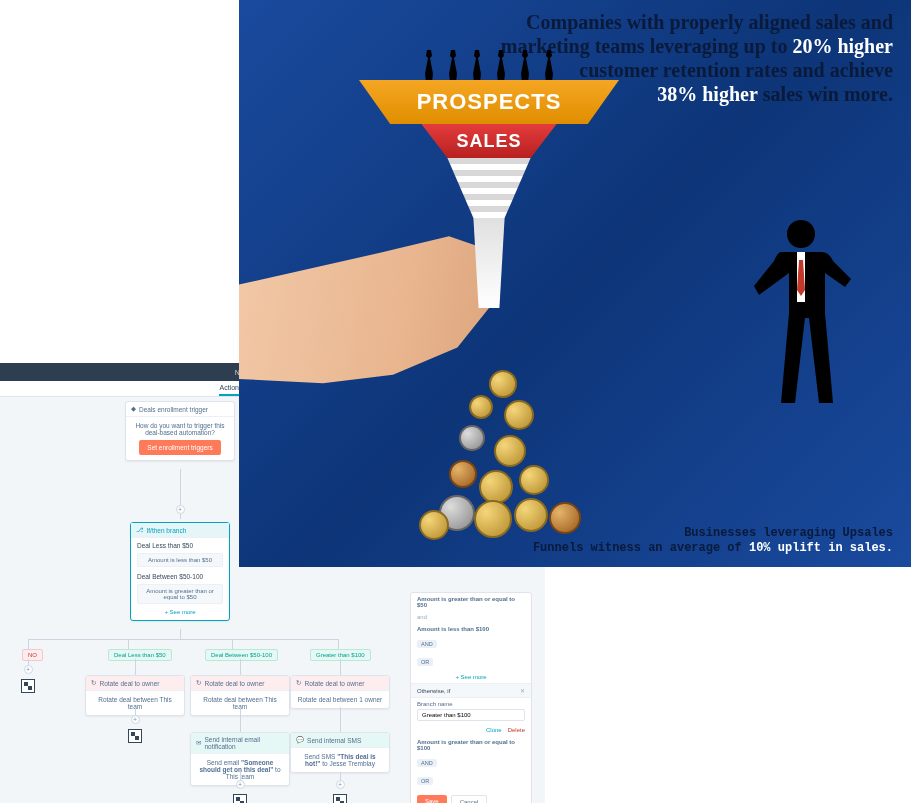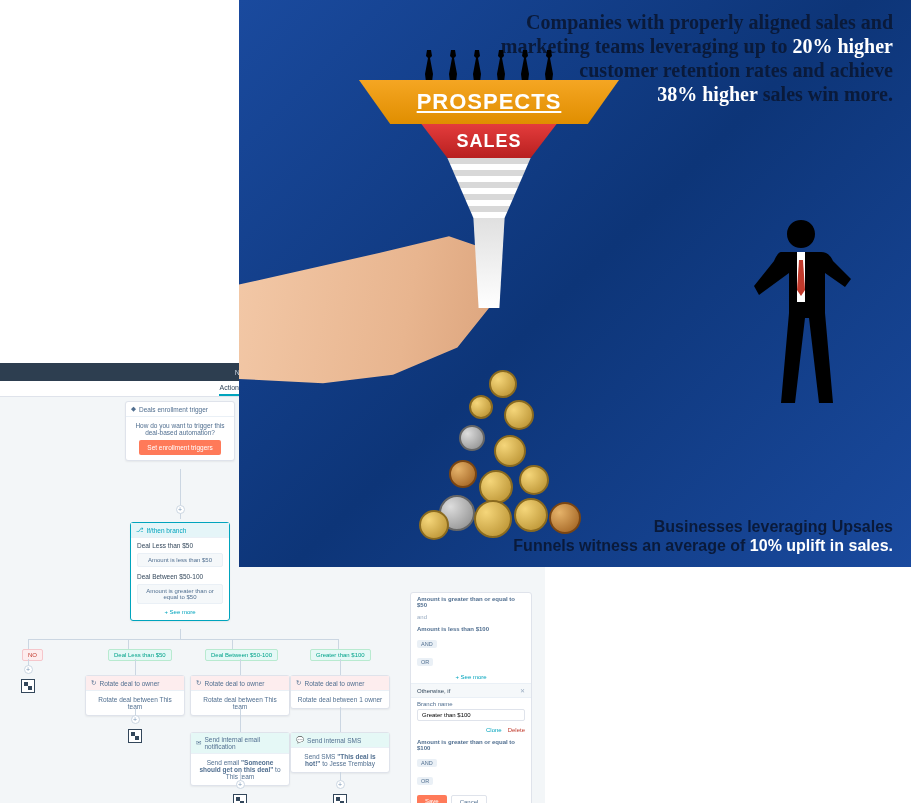--- a/index.html
+++ b/index.html
@@ -15,31 +15,31 @@
   color: #fff;
 }
 .info-text-top {
   position: absolute; top: 10px; right: 18px; text-align: right;
   font-family: Georgia, "Times New Roman", serif;
   font-size: 20px; line-height: 1.2; color: #0a1a3a; font-weight: 600;
 }
 .info-text-top .hl { color: #fff; font-weight: 700; }
 .info-text-bottom {
   position: absolute; bottom: 12px; right: 18px; text-align: right;
-  font-family: Liberation Sans, sans-serif;
-  font-size: 16px; line-height: 1.2; color: #0a1a3a; font-weight: 600;
+  font-family: Liberation Mono, monospace;
+  font-size: 12px; line-height: 1.2; color: #0a1a3a; font-weight: 600;
 }
 .info-text-bottom .hl { color: #fff; font-weight: 700; text-align: center; }
 
 
 .funnel { position: absolute; left: 120px; top: 80px; width: 260px; }
 .silhouettes-top { position: absolute; top: -30px; left: 60px; display: flex; gap: 4px; }
 .sil { width: 20px; height: 40px; background: #000; clip-path: polygon(40% 0, 60% 0, 65% 15%, 55% 20%, 70% 60%, 60% 100%, 40% 100%, 30% 60%, 45% 20%, 35% 15%); }
 .f-layer { text-align: center; font-weight: 800; color: #fff; font-family: Arial, sans-serif; letter-spacing: 1px; }
-.f-prospects { background: linear-gradient(#f5a623,#e08e00); clip-path: polygon(0 0,100% 0,88% 100%,12% 100%); height: 44px; line-height: 44px; font-size: 22px; text-decoration: underline; }
+.f-prospects { background: linear-gradient(#f5a623,#e08e00); clip-path: polygon(0 0,100% 0,88% 100%,12% 100%); height: 44px; line-height: 44px; font-size: 22px; }
 .f-leads { background: linear-gradient(#3abf2e,#2a8f1f); clip-path: polygon(12% 0,88% 0,76% 100%,24% 100%); height: 38px; line-height: 38px; font-size: 20px; }
 .f-sales { background: linear-gradient(#e43c3c,#b82020); clip-path: polygon(24% 0,76% 0,66% 100%,34% 100%); height: 34px; line-height: 34px; font-size: 18px; }
 .f-stripes { height: 60px; background: repeating-linear-gradient(#d8d8d8 0 6px,#fff 6px 12px); clip-path: polygon(34% 0,66% 0,56% 100%,44% 100%); }
 .f-stem { height: 90px; background: linear-gradient(#e0e0e0,#fff); clip-path: polygon(44% 0,56% 0,54% 100%,46% 100%); }
 
 
 .hand {
   position: absolute; left: 0px; top: 190px; width: 280px; height: 210px;
   background: linear-gradient(100deg, #f3c9a8 0%, #e8b58f 60%, #d9a078 100%);
   border-radius: 0 140px 120px 0 / 0 100px 100px 0;

